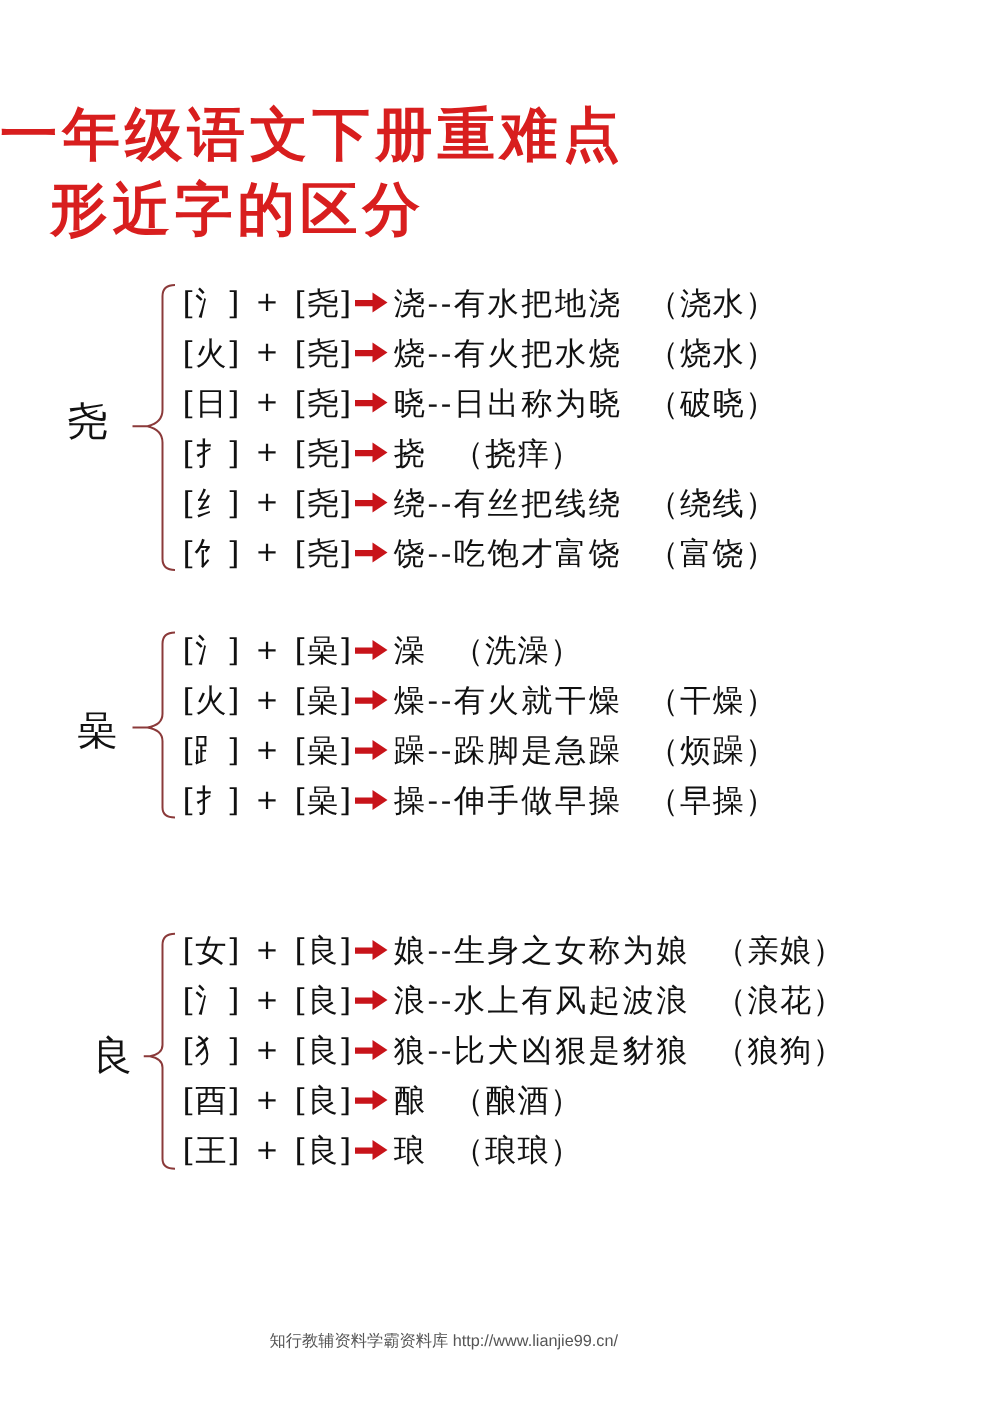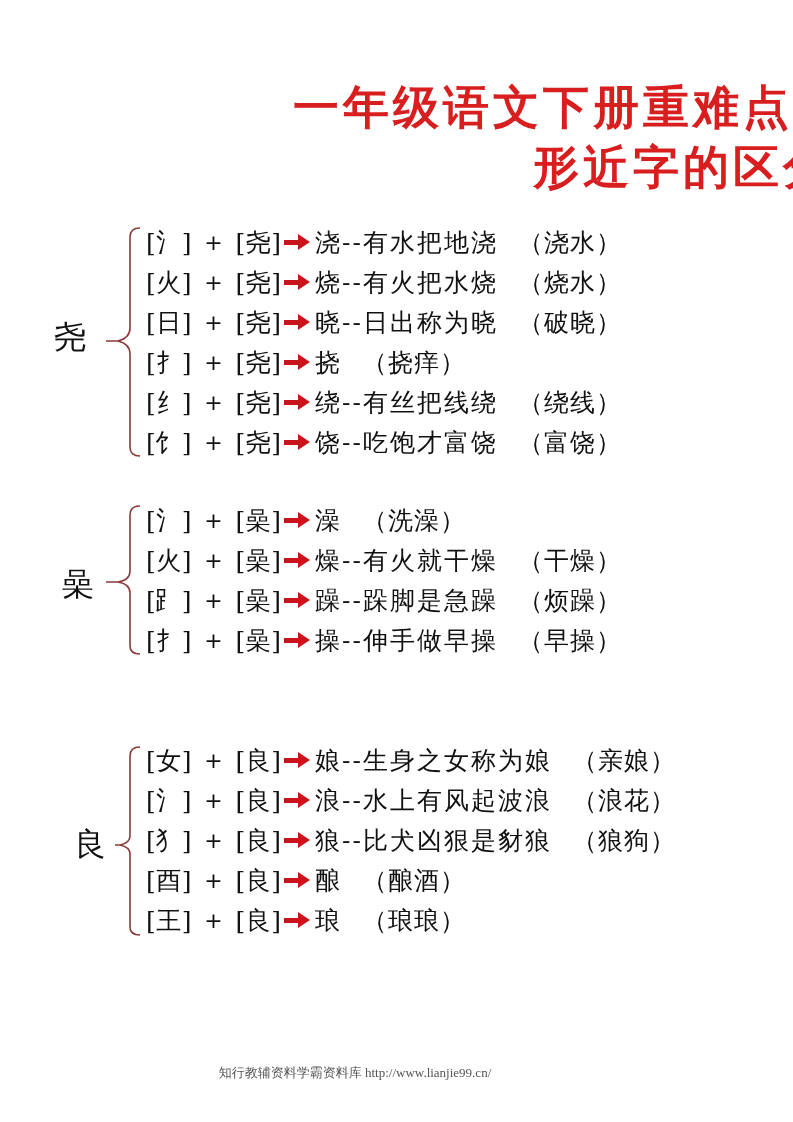--- a/index.html
+++ b/index.html
@@ -1,18 +1,18 @@
 <!DOCTYPE html>
 <html><head>
   <meta charset="utf-8">
   <style>
     html, body { margin: 0; padding: 0; background: #ffffff; }
     body { width: 793px; height: 1122px; position: relative; overflow: hidden;
       font-family: "DejaVu Serif", "Liberation Serif", serif; color: #111; }
-    .title { position: absolute; left: 0; width: 793px; text-align: right;
+    .title { position: absolute; left: 0; width: 793px; text-align: left;
       color: #d81e1e; font-family: "DejaVu Sans", "Liberation Sans", sans-serif;
       font-weight: bold; font-size: 46px; letter-spacing: 4px; line-height: 1; }
     .title1 { top: 84px; }
     .title2 { top: 144px; margin-left: 40px; }
     .group { position: absolute; left: 0; width: 793px; }
     .root { position: absolute; font-family: "DejaVu Sans", "Liberation Sans", sans-serif;
       font-size: 32px; line-height: 1; color: #111; }
     .brace { position: absolute; }
     .row { position: absolute; left: 146px; height: 40px; display: flex; align-items: center;
       font-size: 25px; white-space: nowrap; }
@@ -20,21 +20,21 @@
     .part { display: inline-block; min-width: 26px; text-align: center; }
     .plus { display: inline-block; width: 44px; text-align: center;
       font-family: "DejaVu Sans", sans-serif; font-size: 22px; }
     .arrow { display: inline-block; width: 30px; height: 20px; position: relative; margin: 0 2px 0 2px; }
     .arrow .shaft { position: absolute; left: 1px; top: 8px; width: 16px; height: 5px; background: #c8141a; }
     .arrow .head { position: absolute; left: 15px; top: 2px; width: 0; height: 0;
       border-top: 8px solid transparent; border-bottom: 8px solid transparent; border-left: 12px solid #c8141a; }
     .desc { display: inline-block; letter-spacing: 2px; }
     .example { display: inline-block; margin-left: 20px; letter-spacing: 1px; }
     .footer { position: absolute; top: 1064px; left: 0; width: 710px; text-align: center;
-      color: #555; font-family: Liberation Serif, serif; font-size: 13px; }
+      color: #555; font-family: Liberation Sans, sans-serif; font-size: 13px; }
   </style>
 </head>
 <body>
 
 <div class="title title1">一年级语文下册重难点</div>
 <div class="title title2">形近字的区分</div>
 
 <div class="group">
   <div class="root" style="left:54px; top:321px;">尧</div>
   <svg class="brace" style="left:104px; top:225px;" width="40" height="235">

